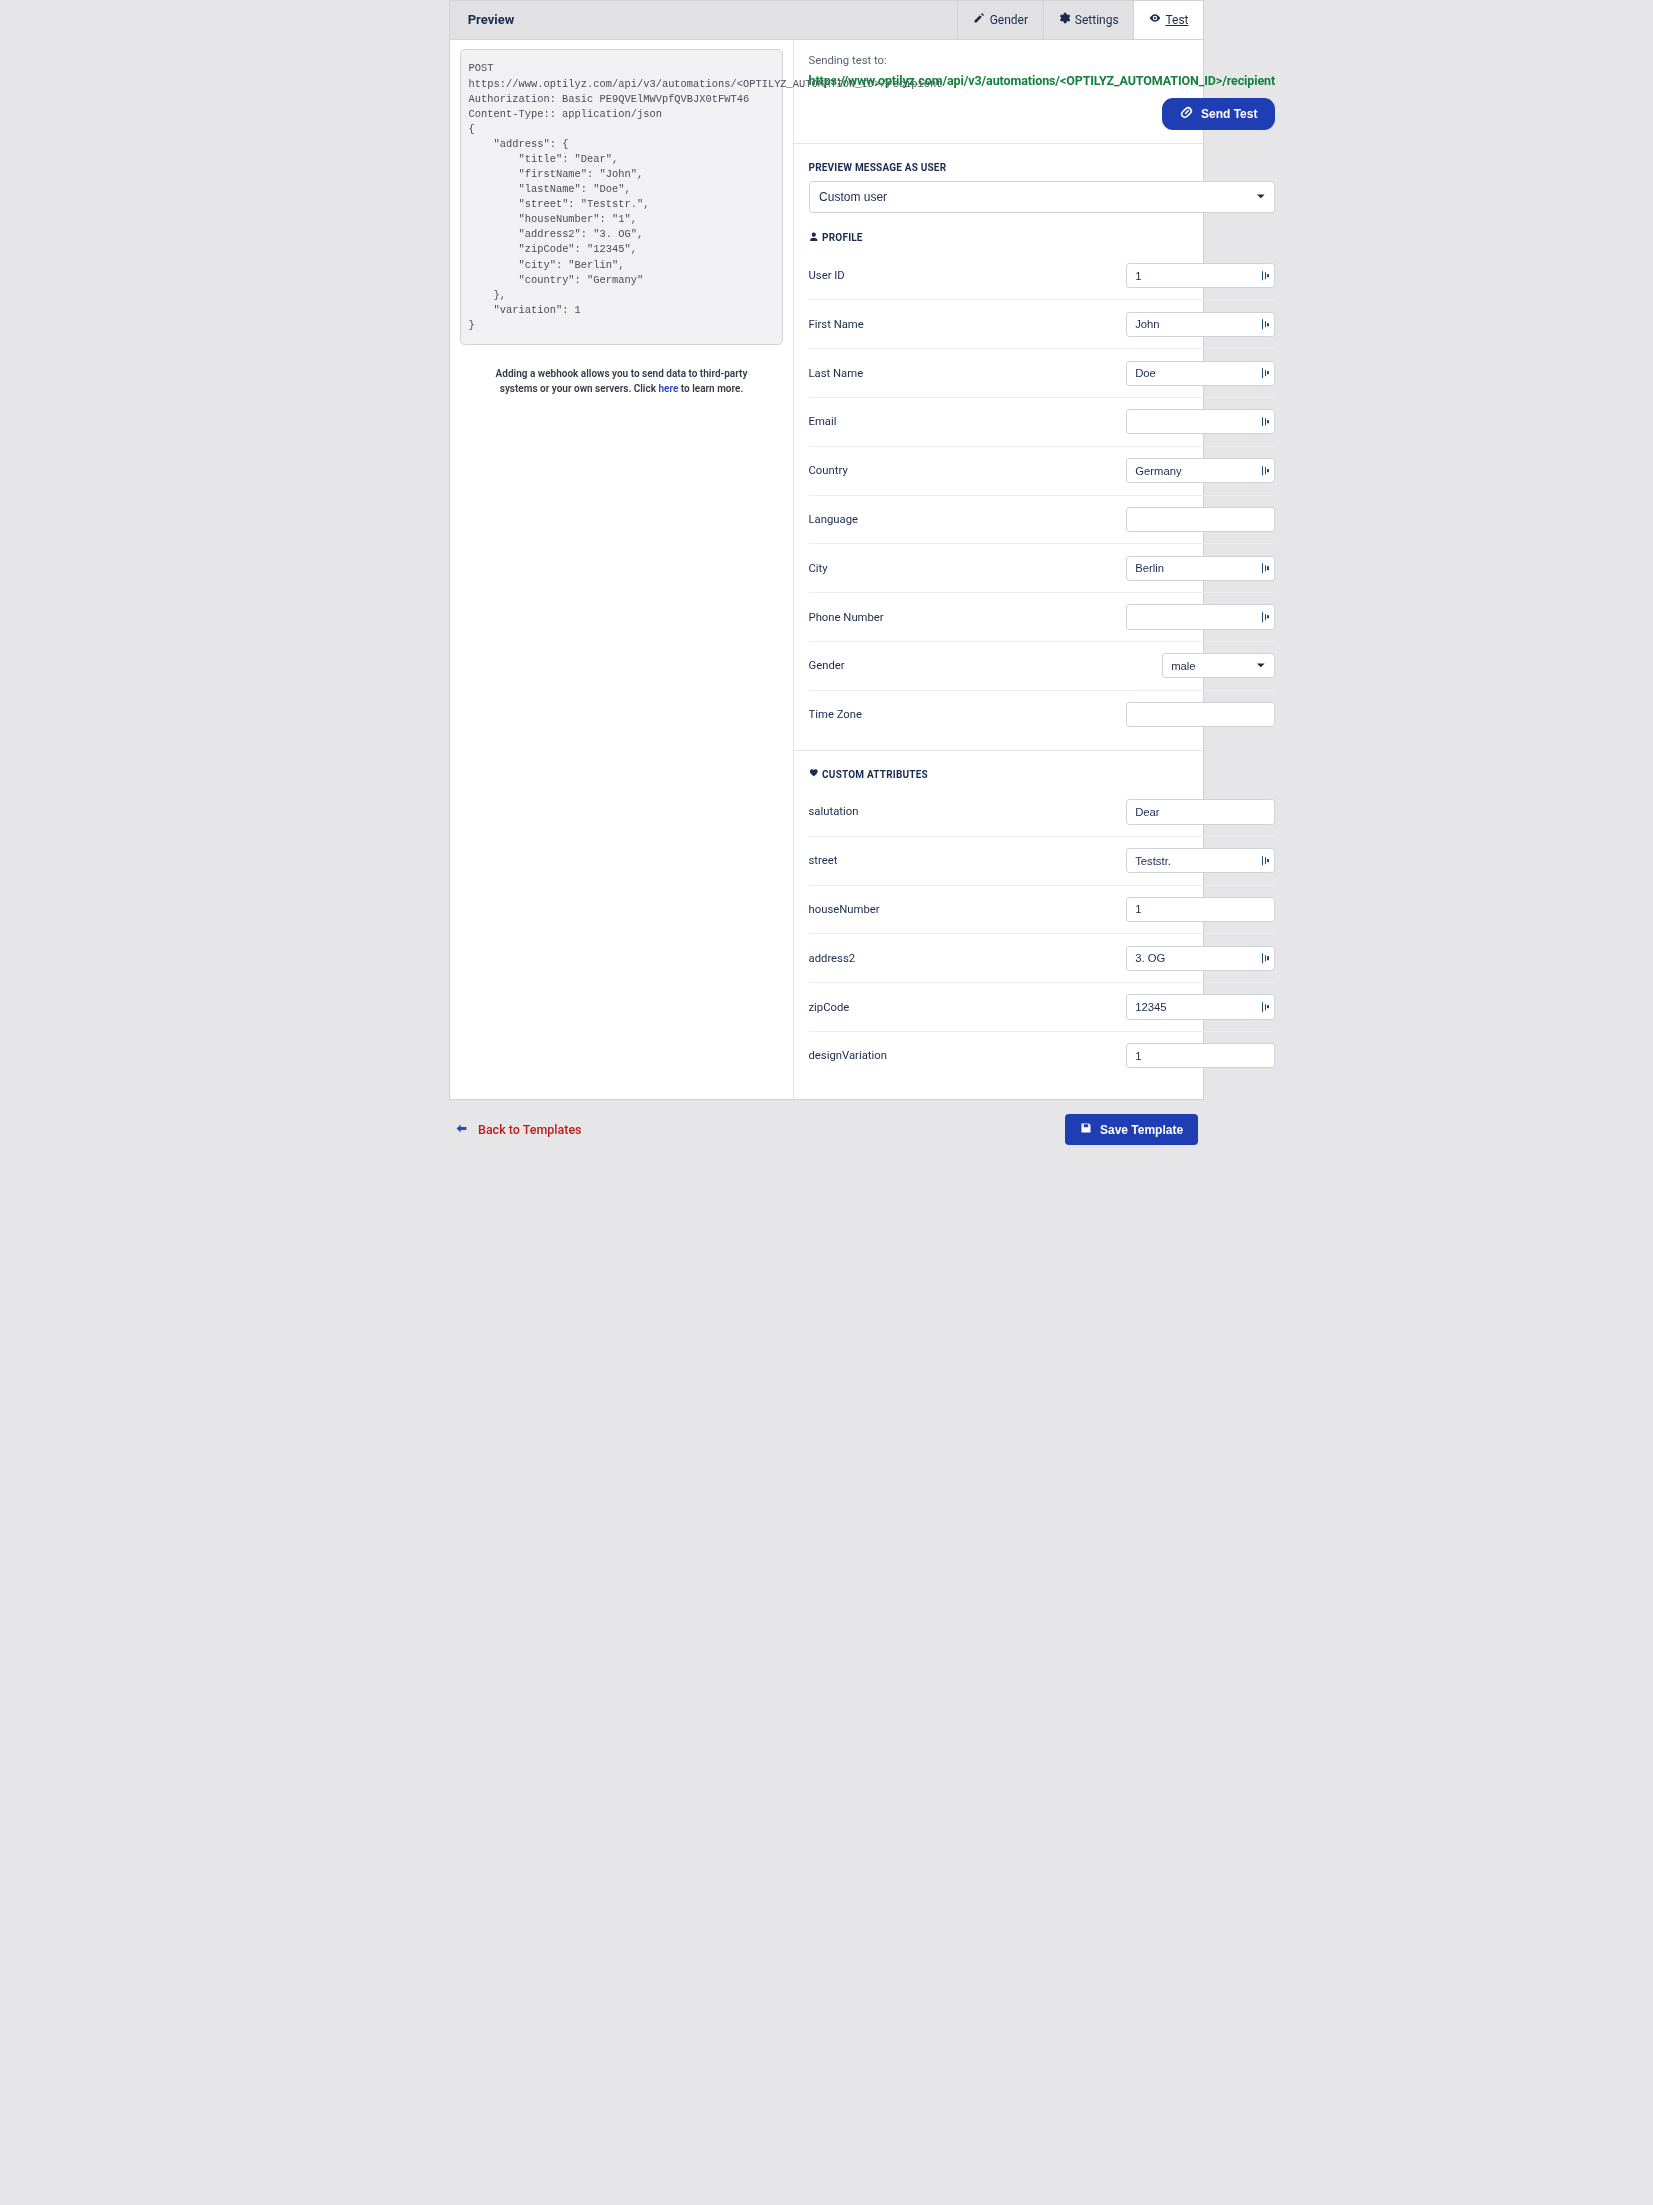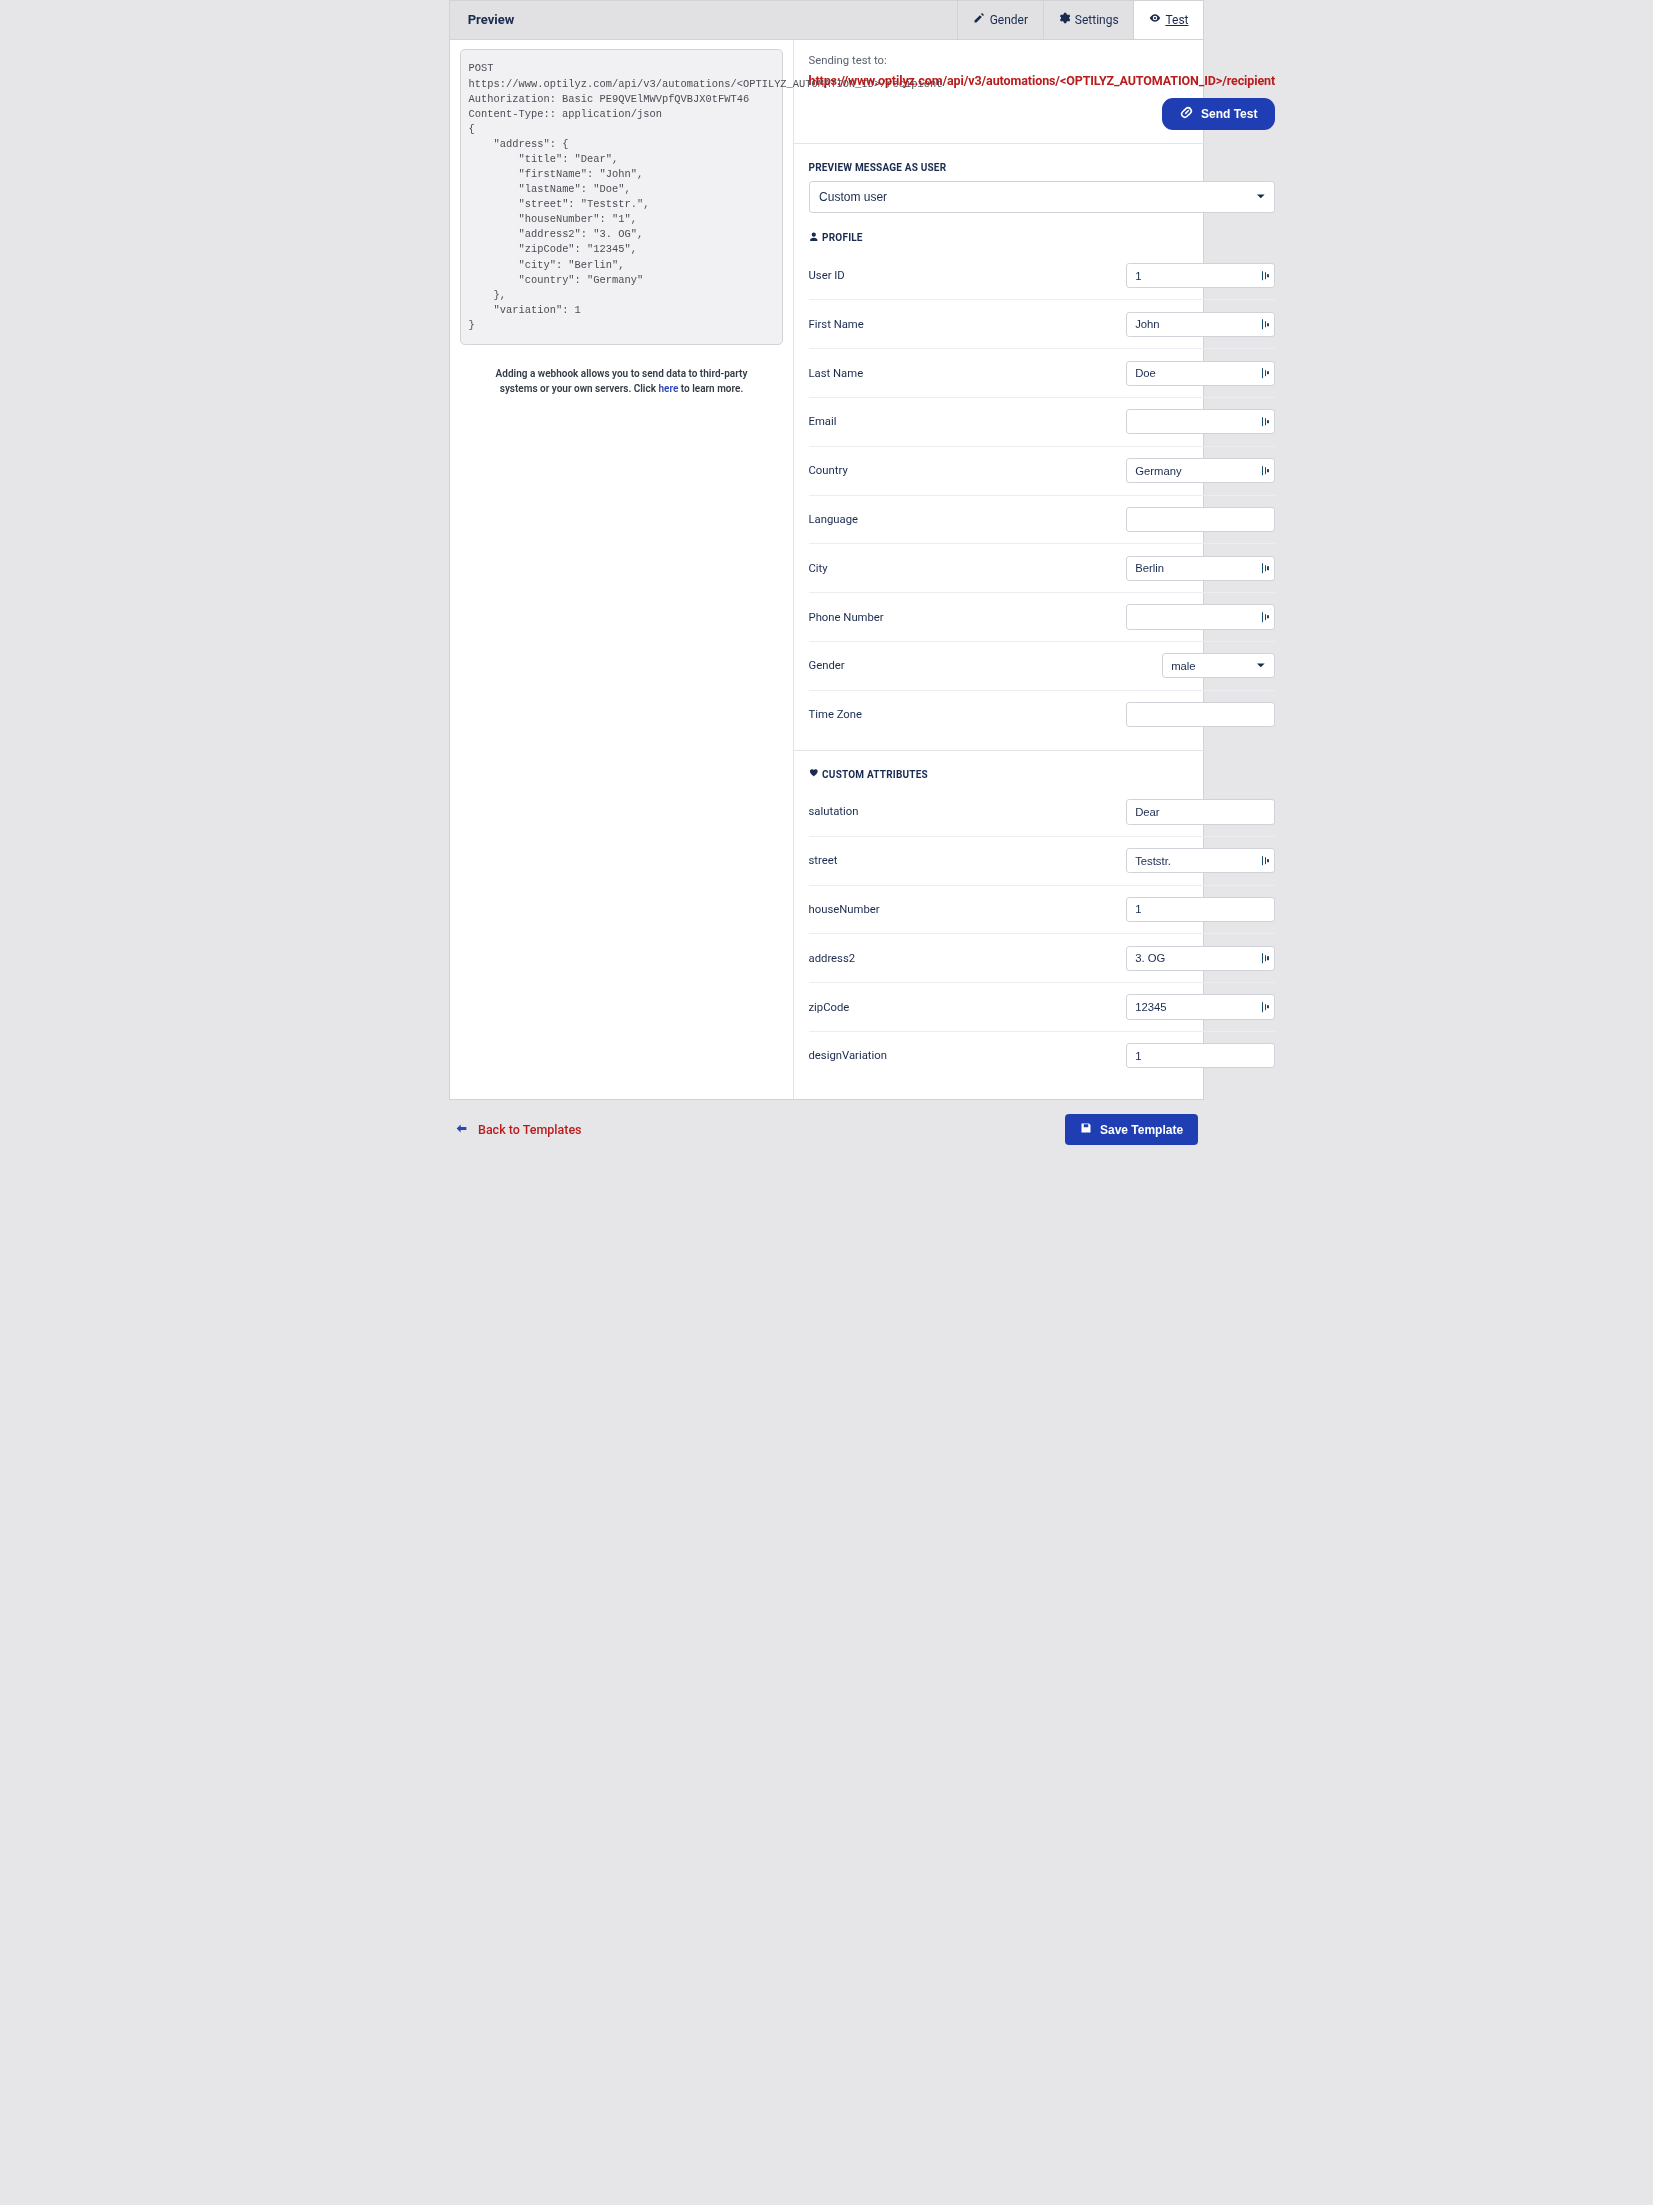--- a/index.html
+++ b/index.html
@@ -12,21 +12,21 @@
   .tab.active { background: #ffffff; text-decoration: underline; }
   .tab svg { width: 12px; height: 12px; }
   .content { display: flex; border: 0.8px solid #d2d2d4; border-top: none; background: #ffffff; }
   .left { width: 344px; border-right: 0.8px solid #e4e4e6; padding: 9.6px 9.6px 16px 9.6px; }
   .codebox { background: #f1f1f3; border: 0.8px solid #d3d3d6; border-radius: 4.8px; padding: 11.3px 8px; font-family: "SFMono-Regular", Consolas, "Liberation Mono", Menlo, monospace; font-size: 10.4px; line-height: 1.45; white-space: pre-wrap; color: #4a4d55; }
   .hint { text-align: center; font-size: 10px; font-weight: 600; color: #333b46; margin-top: 21px; line-height: 1.5; padding: 0 22.5px; }
   .hint a { color: #2c46b8; text-decoration: none; }
   .right { flex: 1; display: flex; flex-direction: column; }
   .sendpanel { padding: 14.5px 14.5px 13px 14.5px; display: flex; flex-direction: column; gap: 6.4px; }
   .send-label { color: #5a6170; font-size: 11.3px; }
-  .send-url { font-weight: 700; font-size: 12.5px; color: #b91c1c; letter-spacing: -0.1px; white-space: nowrap; overflow: hidden; }
+  .send-url { font-weight: 700; font-size: 12.5px; color: #15803d; letter-spacing: -0.1px; white-space: nowrap; overflow: hidden; }
   .send-row { display: flex; justify-content: flex-end; margin-top: 3.2px; }
   .btn-primary { display: inline-flex; align-items: center; gap: 8px; background: #1f3eb3; color: #ffffff; font-weight: 600; font-size: 12px; padding: 8px 17.7px; border: none; border-radius: 11px; cursor: pointer; }
   .btn-primary svg { width: 13px; height: 13px; fill: #fff; }
   .section-border { border-top: 0.8px solid #e4e4e6; }
   .inner-pad { padding: 17.7px 14.5px 11.3px 14.5px; }
   .section-title { font-size: 10px; font-weight: 700; letter-spacing: 0.2px; color: #1a2b50; margin-bottom: 8px; }
   .section-title.with-icon { display: flex; align-items: center; gap: 4px; }
   .section-title svg { width: 9.6px; height: 9.6px; fill: #1a2b50; }
   .select { position: relative; }
   .select select { width: 100%; appearance: none; -webkit-appearance: none; background: #fff; border: 0.8px solid #cfd2d9; border-radius: 3.2px; padding: 8px 9.6px; font-size: 12px; color: #1a2b50; cursor: pointer; }

